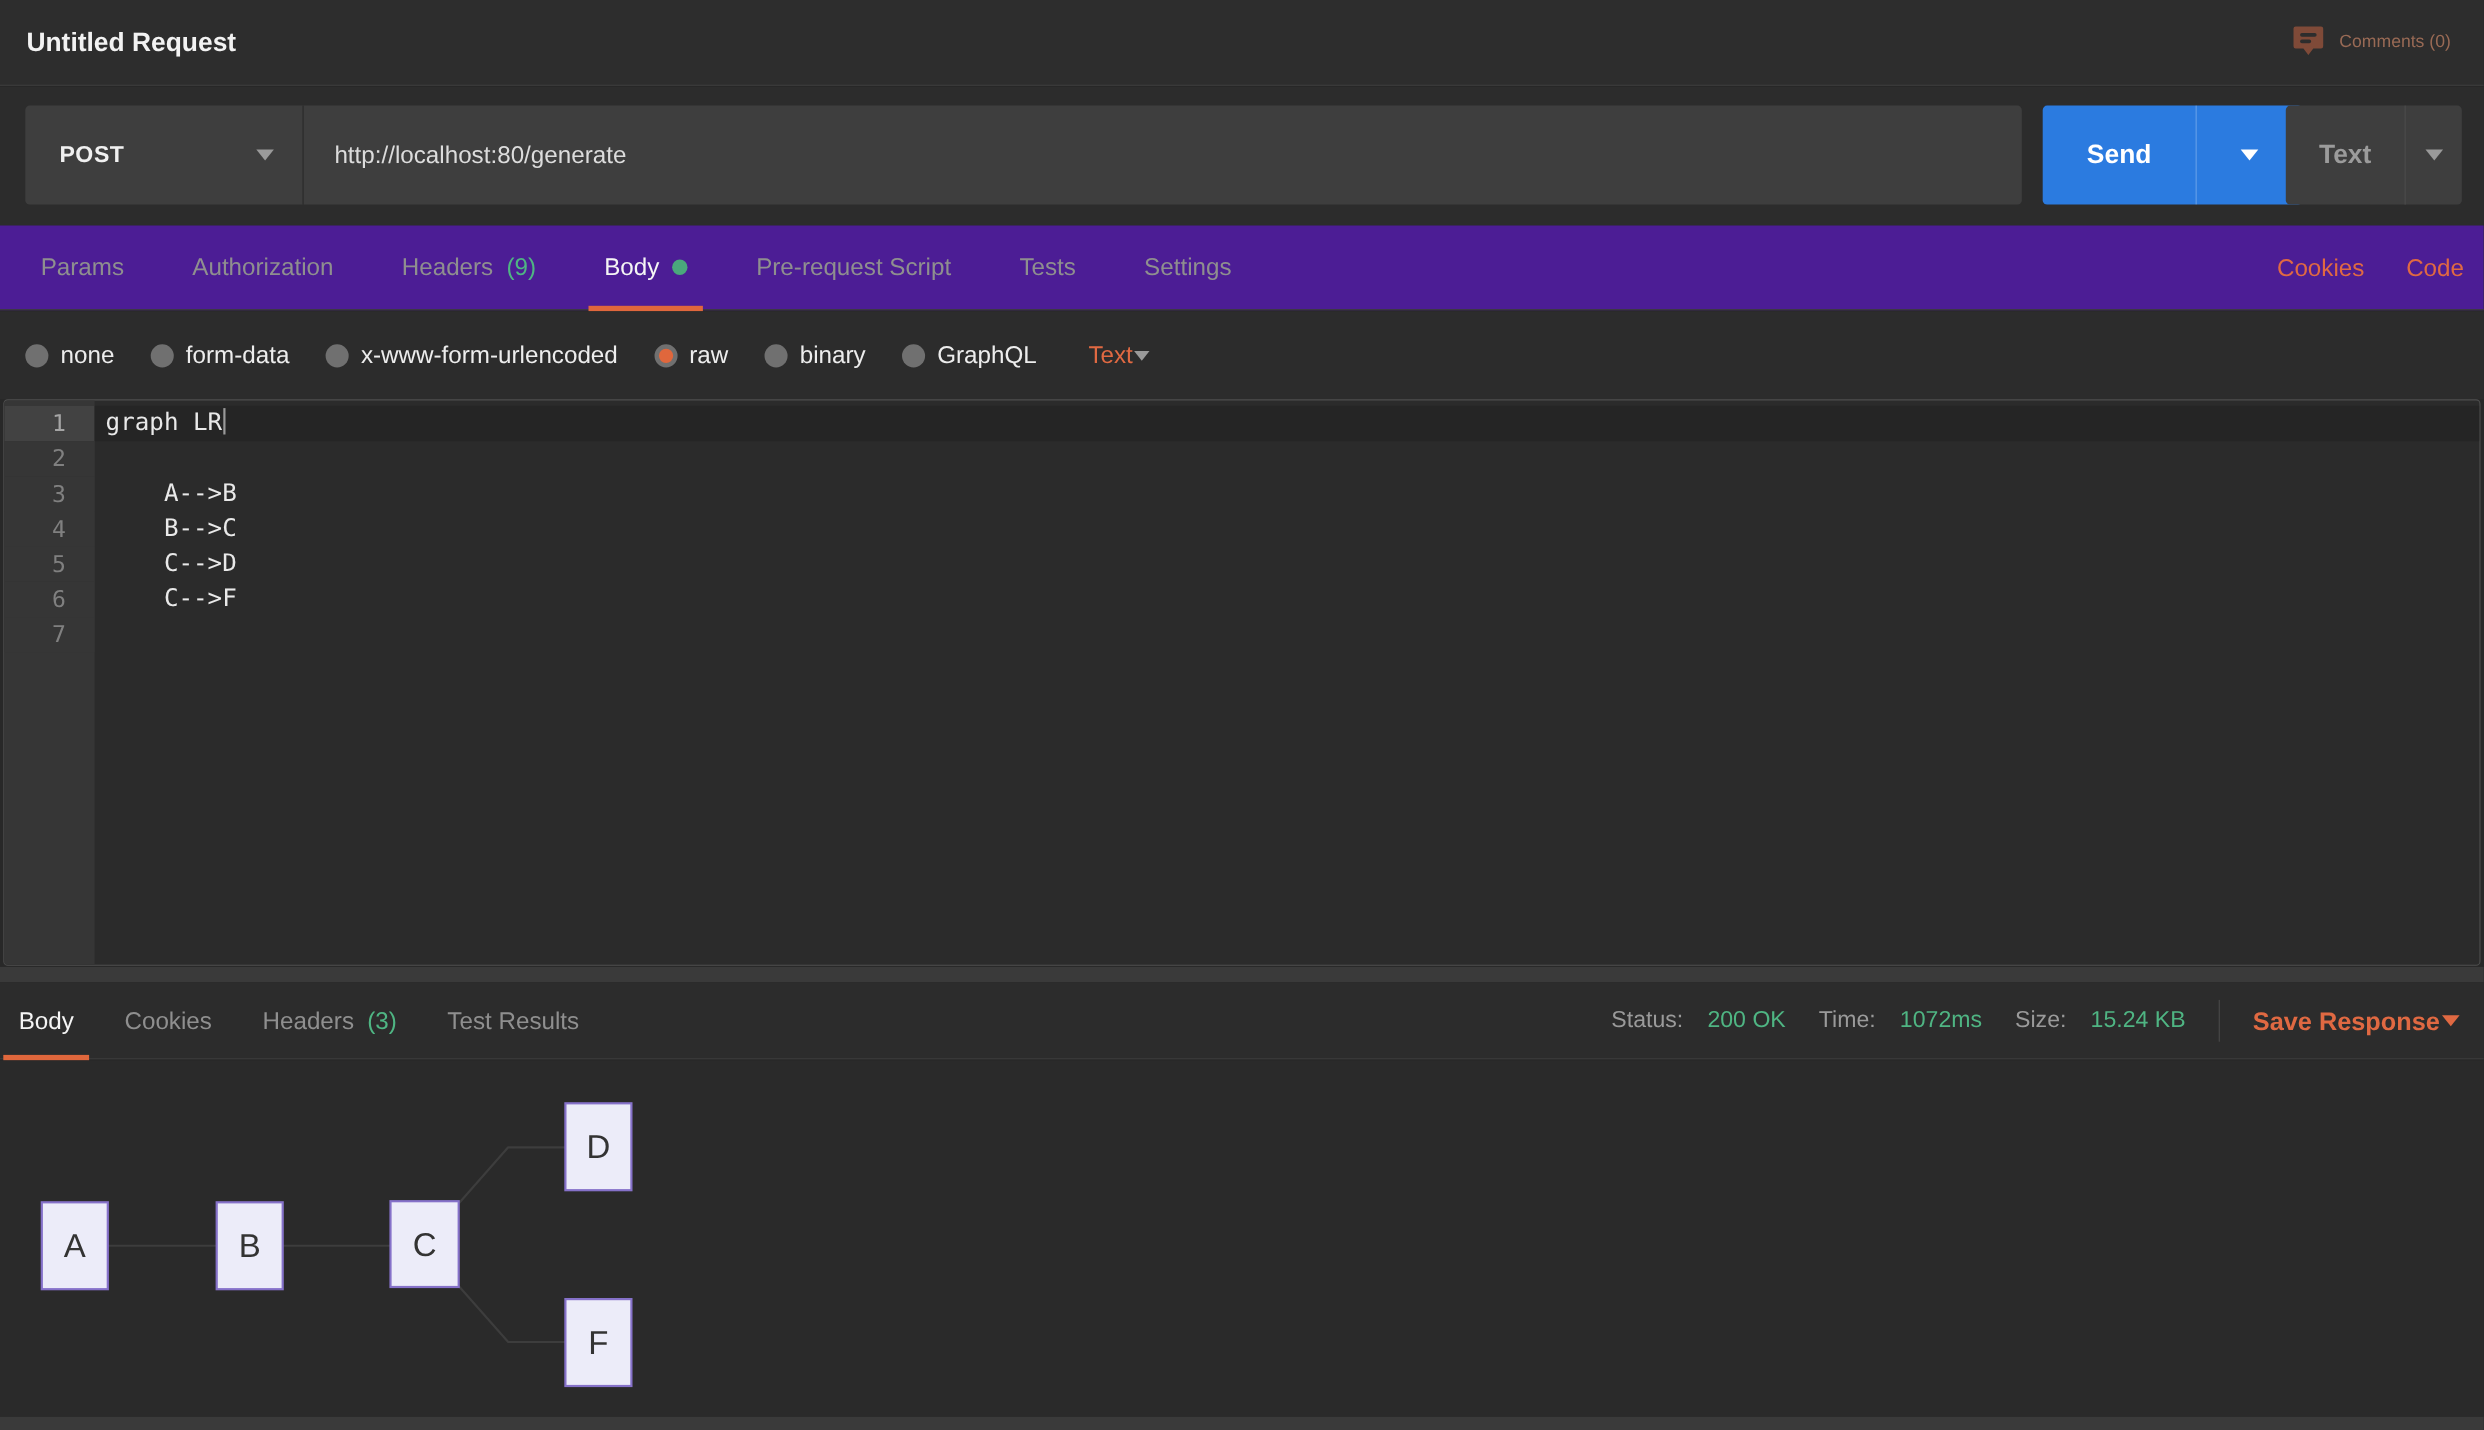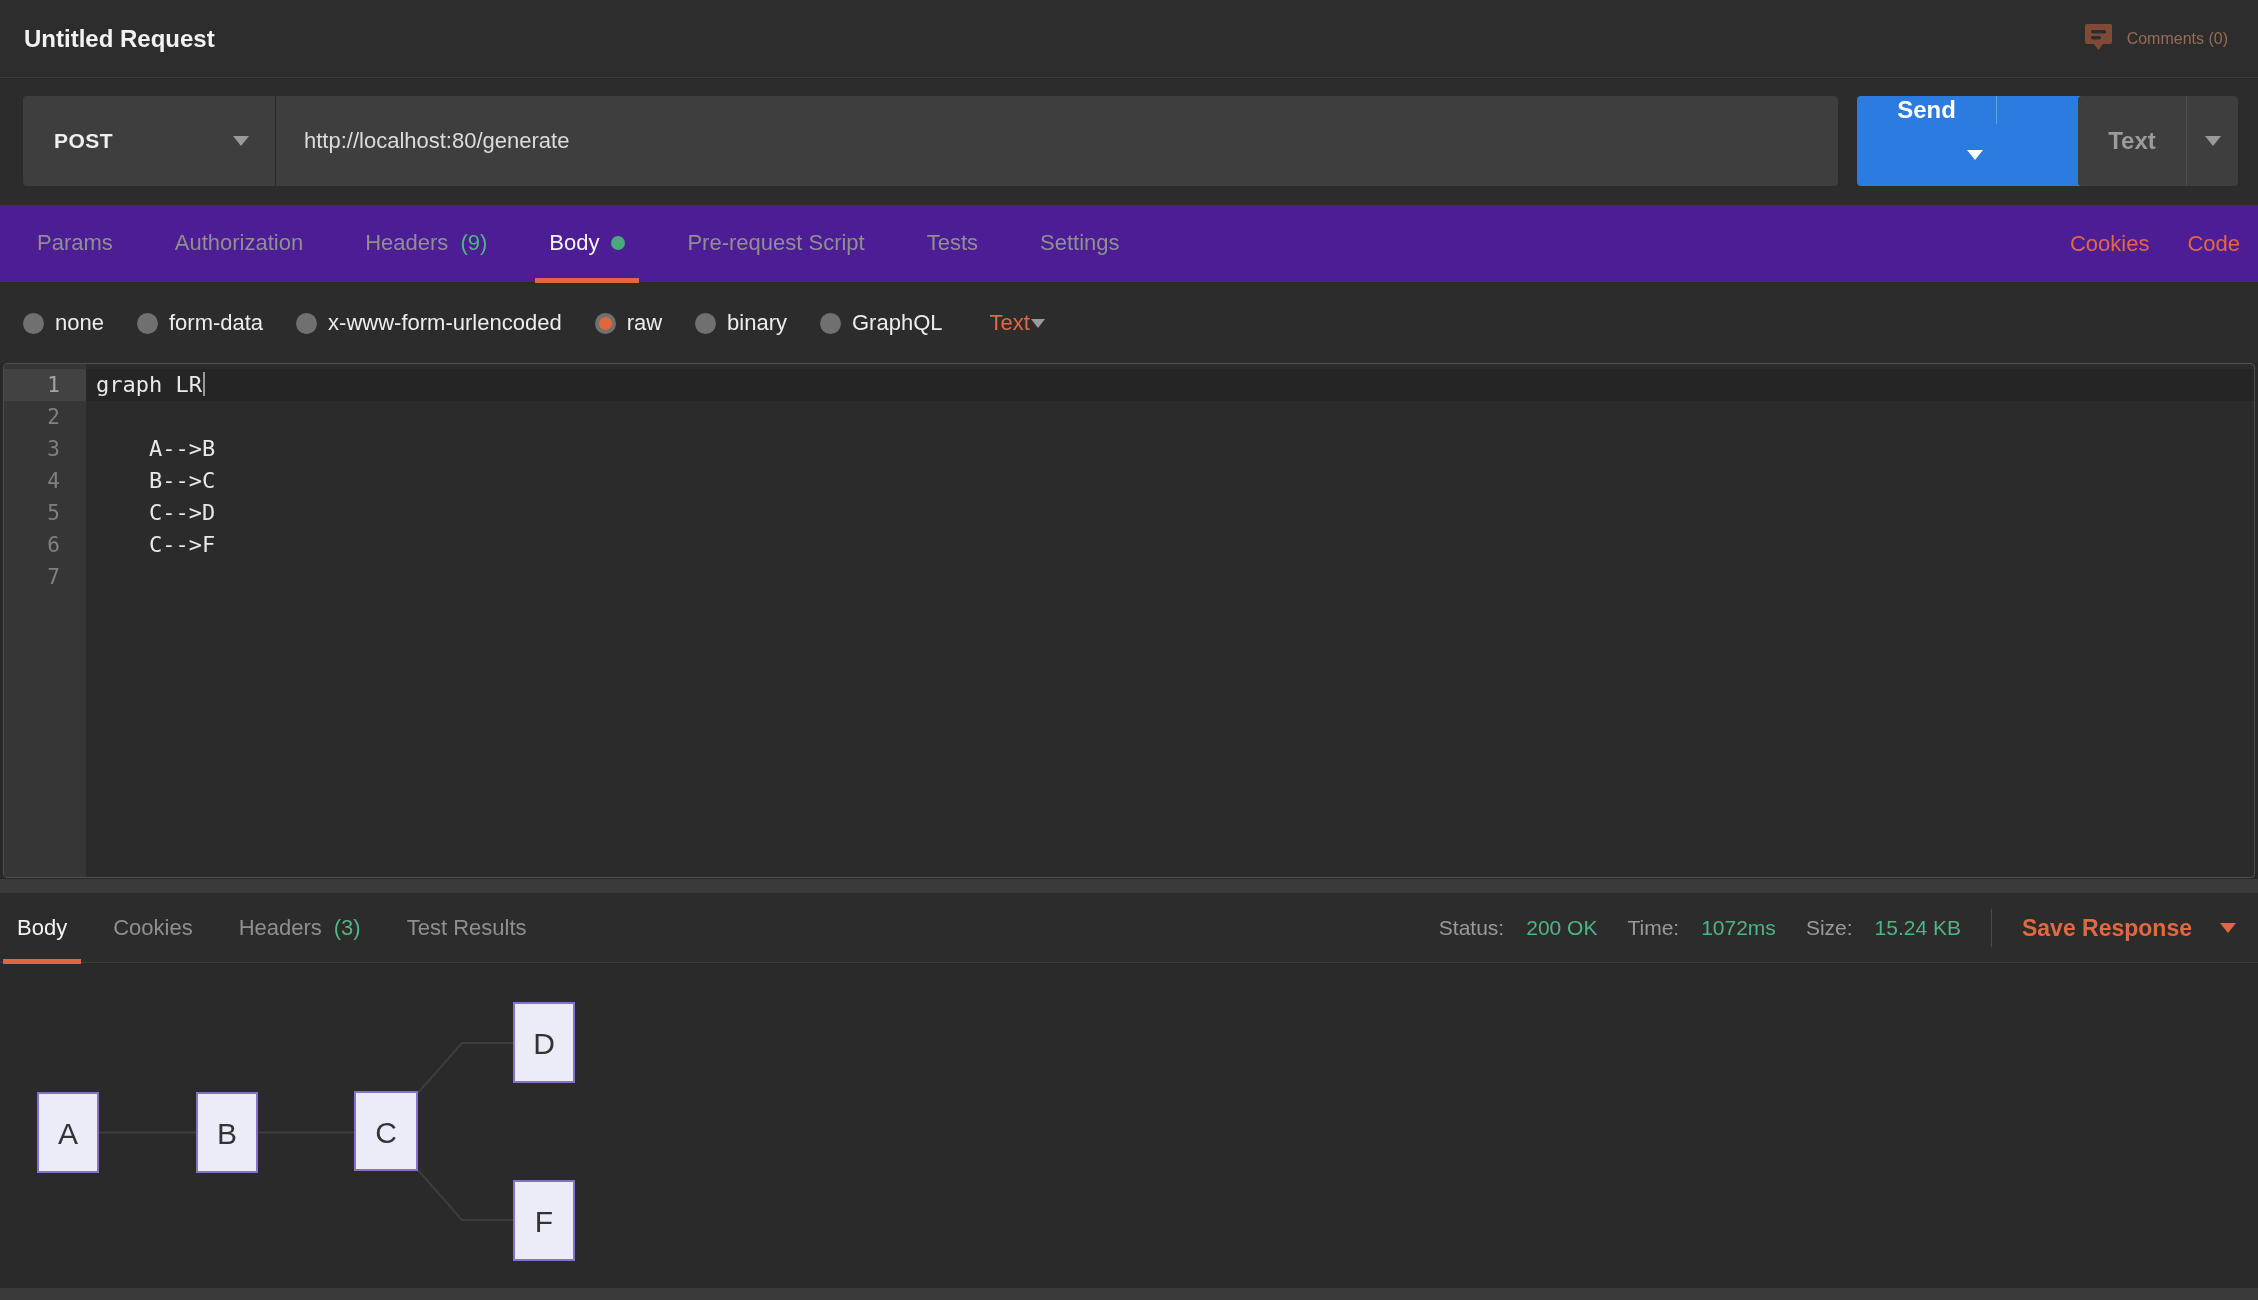--- a/index.html
+++ b/index.html
@@ -35,21 +35,21 @@
     width:253px; border-right:1px solid #292929; display:flex;
     align-items:center; justify-content:space-between; padding:0 26px 0 31px;
     cursor:pointer;
   }
   .method-label{ font-size:21px; font-weight:600; color:#f0f0f0; letter-spacing:0.5px; }
   .url-input{
     flex:1; display:flex; align-items:center; padding-left:28px;
     font-size:22px; color:#dcdcdc; white-space:nowrap; overflow:hidden;
   }
   .btn{ position:absolute; top:17px; height:90px; border-radius:4px; display:flex; }
-  .btn-send{ left:1857px; width:236px; background:#2b7be0;flex-direction:column; }
+  .btn-send{ left:1857px; width:236px; background:#2b7be0; }
   .btn-save{ left:2078px; width:160px; background:#3e3e3e; }
   .btn-main{ display:flex; align-items:center; justify-content:center; font-weight:600; cursor:pointer; }
   .btn-send .btn-main{ width:140px; color:#ffffff; font-size:24px; border-right:1px solid rgba(255,255,255,0.28); }
   .btn-save .btn-main{ width:109px; color:#9b9b9b; font-size:24px; border-right:1px solid #4c4c4c; }
   .btn-caret{ flex:1; display:flex; align-items:center; justify-content:center; cursor:pointer; }
 
   .tri-down{ width:0; height:0; border-left:8px solid transparent; border-right:8px solid transparent; border-top:10px solid #ffffff; }
   .tri-gray{ border-top-color:#9a9a9a; }
   .tri-orange{ border-top-color:#e06942; }
 
@@ -110,21 +110,21 @@
   }
   .resp-tabs-row .tab{ height:70px; }
   .resp-meta{
     position:absolute; right:22px; top:0; height:70px;
     display:flex; align-items:center; gap:30px;
   }
   .meta-pair{ display:flex; align-items:center; gap:22px; white-space:nowrap; }
   .meta-label{ font-size:21px; color:#9a9a9a; }
   .meta-value{ font-size:21px; color:#4fb583; }
   .v-divider{ width:1px; height:38px; background:#4a4a4a; }
-  .save-response{ display:flex; align-items:center; gap:28px; cursor:pointer; }
+  .save-response{ display:flex; align-items:center; gap:2px; cursor:pointer; }
   .save-response-label{ font-size:23px; font-weight:600; color:#e06942; }
   .save-response .tri-down{ border-left-width:8px; border-right-width:8px; border-top-width:10px; }
 
   
   .resp-body{
     position:absolute; left:0; top:964px; width:2258px; height:324px; background:#2a2a2a;
   }
   .bottom-strip{ position:absolute; left:0; top:1288px; width:2258px; height:12px; background:#3a3a3a; }
 
   .edge{ stroke:#3d3d3d; stroke-width:2; fill:none; stroke-linejoin:round; }

